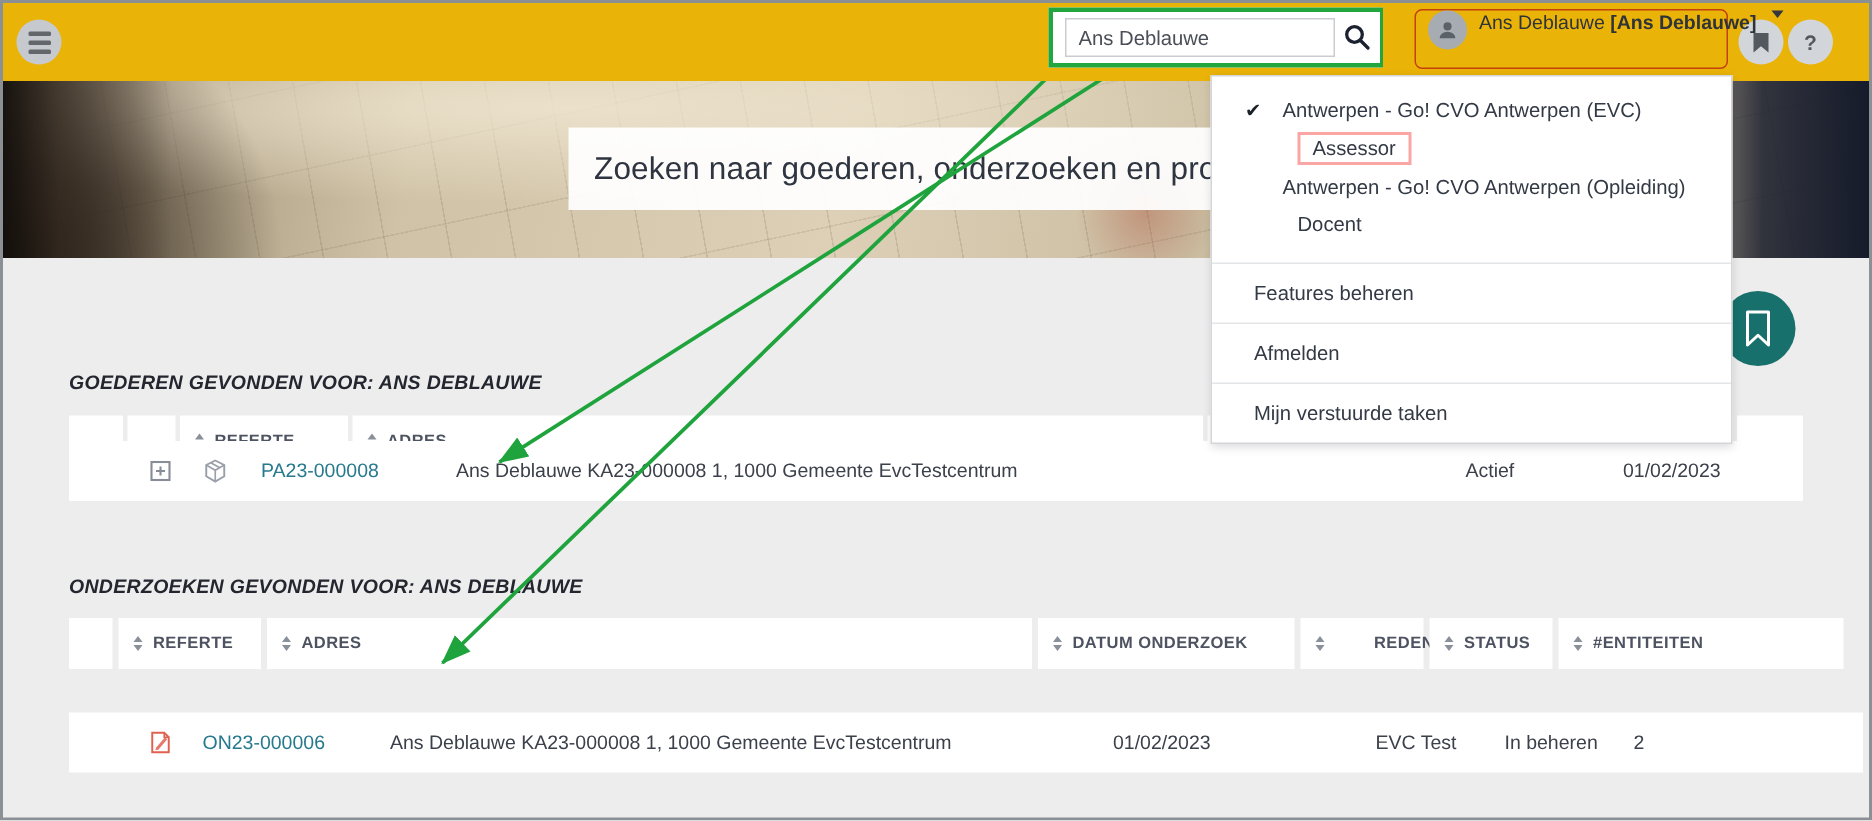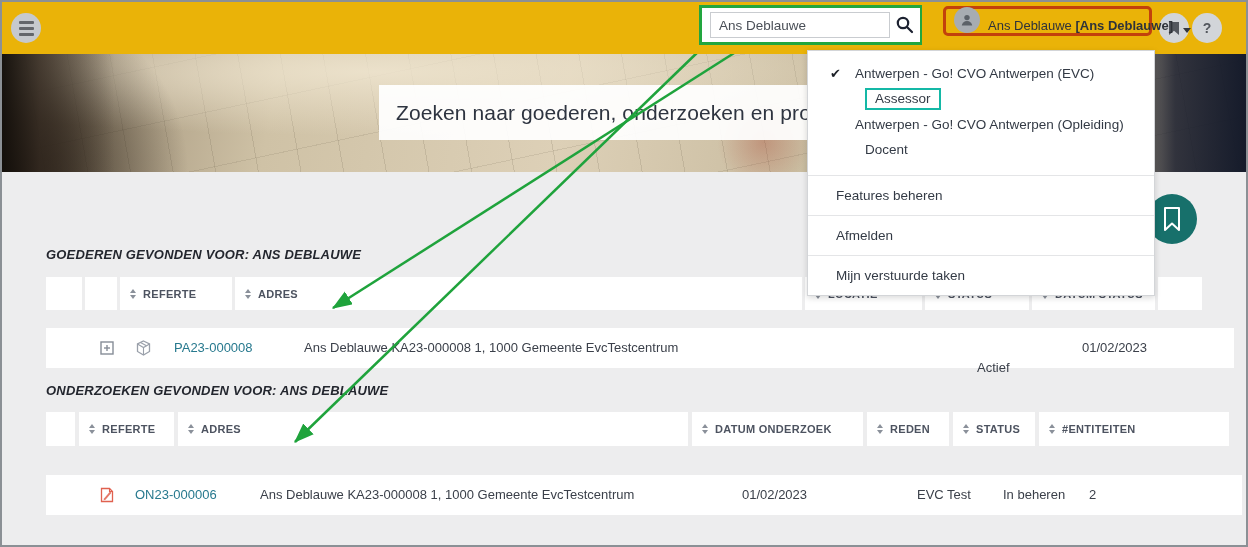--- a/index.html
+++ b/index.html
@@ -9,21 +9,21 @@
     font-family:"Liberation Sans",sans-serif;
   }
   
   .topbar{position:absolute;left:0;top:0;width:100%;height:52px;background:#eab308;z-index:20;}
   .circle-btn{position:absolute;border-radius:50%;display:flex;align-items:center;justify-content:center;cursor:pointer;}
   .hamburger{left:9px;top:11px;width:30px;height:30px;background:#c6c9cd;flex-direction:column;gap:3px;}
   .hamburger span{display:block;width:15px;height:3px;background:#63666b;border-radius:1px;}
   .searchwrap{position:absolute;left:697px;top:3px;width:223px;height:40px;background:#fff;border:3px solid #22a63f;box-sizing:border-box;display:flex;align-items:center;z-index:30;}
   .searchwrap input{margin-left:8px;width:162px;height:24px;border:1px solid #c9ccd0;padding:0 8px;font-size:13.5px;color:#4a4f57;font-family:"Liberation Sans",sans-serif;outline:none;}
   .search-btn{flex:1;height:100%;border:0;background:#fff;display:flex;align-items:center;justify-content:center;cursor:pointer;}
-  .userchip{position:absolute;left:941px;top:4px;width:209px;height:30px;border:3px solid #c2410c;border-radius:5px;box-sizing:border-box;display:flex;align-items:flex-end;gap:8px;padding:0 8px;cursor:pointer;z-index:30;}
+  .userchip{position:absolute;left:941px;top:4px;width:209px;height:40px;border:1px solid #c2410c;border-radius:5px;box-sizing:border-box;display:flex;align-items:flex-start;gap:8px;padding:0 8px;cursor:pointer;z-index:30;}
   .avatar{width:26px;height:26px;border-radius:50%;background:#a7acb2;display:flex;align-items:center;justify-content:center;flex-shrink:0;}
   .uname{font-size:13px;color:#2f333a;white-space:nowrap;}
   .uname b{font-weight:bold;}
   .caret{width:0;height:0;border-left:4px solid transparent;border-right:4px solid transparent;border-top:5px solid #33363c;margin-left:2px;}
   .topbm{left:1157px;top:11px;width:30px;height:30px;background:#d2d5d9;}
   .tophelp{left:1190px;top:11px;width:30px;height:30px;background:#d2d5d9;font-size:14px;font-weight:bold;color:#53575e;}
   
   .hero{position:absolute;left:0;top:52px;width:1248px;height:118px;z-index:1;
     background:
       linear-gradient(90deg, rgba(18,14,10,0.95) 0%, rgba(48,38,30,0.75) 3%, rgba(48,38,30,0) 9%),
@@ -53,21 +53,21 @@
   .trow .link{position:absolute;top:0;line-height:40px;font-size:13px;color:#27798e;cursor:pointer;white-space:nowrap;}
   .rowicon{position:absolute;top:12px;}
   
   .arrows{position:absolute;left:0;top:0;z-index:15;pointer-events:none;}
   
   .dropdown{position:absolute;left:805px;top:48px;width:348px;background:#fff;border:1px solid #d3d5d8;box-sizing:border-box;box-shadow:0 2px 6px rgba(0,0,0,.15);z-index:40;}
   .dd-roles{padding:10px 0 13px;}
   .dd-org{display:flex;align-items:center;gap:9px;padding:2px 14px 2px 22px;font-size:13.5px;color:#333a45;min-height:21px;cursor:pointer;}
   .chk{width:16px;font-size:13px;color:#1c2027;text-align:left;}
   .dd-sub{padding:2px 14px 2px 57px;min-height:21px;font-size:13.5px;color:#333a45;display:flex;align-items:center;cursor:pointer;}
-  .boxed{border:2px solid #14b8a6;padding:0 8px;line-height:18px;}
+  .boxed{border:2px solid #fca5a5;padding:0 8px;line-height:18px;}
   .dd-item{padding:12px 28px;border-top:1px solid #e4e5e7;font-size:13.5px;color:#333a45;cursor:pointer;}
 </style>
 </head>
 <body>
 
 <div id="screen">
 
   <div class="hero">
     <div class="hero-box">
       <span>Zoeken naar goederen, onderzoeken en proc</span>
@@ -114,34 +114,34 @@
   </div>
   <div class="hcell" style="left:1030px;top:275px;width:123px;">
     <span class="sort">
         <i class="up"></i>
         <i class="dn"></i>
       </span>
     <span class="lbl">DATUM STATUS</span>
   </div>
   <div class="hcell" style="left:1156px;top:275px;width:44px;"></div>
 
-  <div class="trow" style="top:326px;padding-left:32px;">
+  <div class="trow" style="top:292px;">
     <svg class="rowicon" style="left:54px;top:13px;" width="14" height="14" viewBox="0 0 14 14">
       <rect x="1" y="1" width="12" height="12" fill="none" stroke="#878d97" stroke-width="1.4"></rect>
       <line x1="4" y1="7" x2="10" y2="7" stroke="#878d97" stroke-width="1.4"></line>
       <line x1="7" y1="4" x2="7" y2="10" stroke="#878d97" stroke-width="1.4"></line>
     </svg>
     <svg class="rowicon" style="left:90px;top:12px;" width="15" height="16" viewBox="0 0 15 16">
       <path d="M7.5 1 L13.5 4 V11.5 L7.5 15 L1.5 11.5 V4 Z" fill="none" stroke="#9aa0aa" stroke-width="1.3"></path>
       <path d="M1.5 4 L7.5 7.5 L13.5 4 M7.5 7.5 V15" fill="none" stroke="#9aa0aa" stroke-width="1.1"></path>
       <path d="M4.5 2.5 L10.5 5.8" fill="none" stroke="#9aa0aa" stroke-width="1.1"></path>
     </svg>
     <span class="link" style="left:128px;">PA23-000008</span>
     <span class="cell-text" style="left:258px;">Ans Deblauwe KA23-000008 1, 1000 Gemeente EvcTestcentrum</span>
-    <span class="cell-text" style="left:931px;margin-top:20px;">Actief</span>
+    <span class="cell-text" style="left:931px;">Actief</span>
     <span class="cell-text" style="left:1036px;">01/02/2023</span>
   </div>
 
   <div class="sect-heading" style="left:44px;top:381px;">ONDERZOEKEN GEVONDEN VOOR: ANS DEBLAUWE</div>
 
   <div class="hcell" style="left:44px;top:410px;width:29px;height:34px;"></div>
   <div class="hcell" style="left:77px;top:410px;width:95px;height:34px;">
     <span class="sort">
         <i class="up"></i>
         <i class="dn"></i>
@@ -155,21 +155,21 @@
       </span>
     <span class="lbl">ADRES</span>
   </div>
   <div class="hcell" style="left:690px;top:410px;width:171px;height:34px;text-align:right;">
     <span class="sort">
         <i class="up"></i>
         <i class="dn"></i>
       </span>
     <span class="lbl">DATUM ONDERZOEK</span>
   </div>
-  <div class="hcell" style="left:865px;top:410px;width:82px;height:34px;">
+  <div class="hcell" style="left:865px;top:410px;width:82px;height:34px;gap:26px;">
     <span class="sort">
         <i class="up"></i>
         <i class="dn"></i>
       </span>
     <span class="lbl">REDEN</span>
   </div>
   <div class="hcell" style="left:951px;top:410px;width:82px;height:34px;">
     <span class="sort">
         <i class="up"></i>
         <i class="dn"></i>

